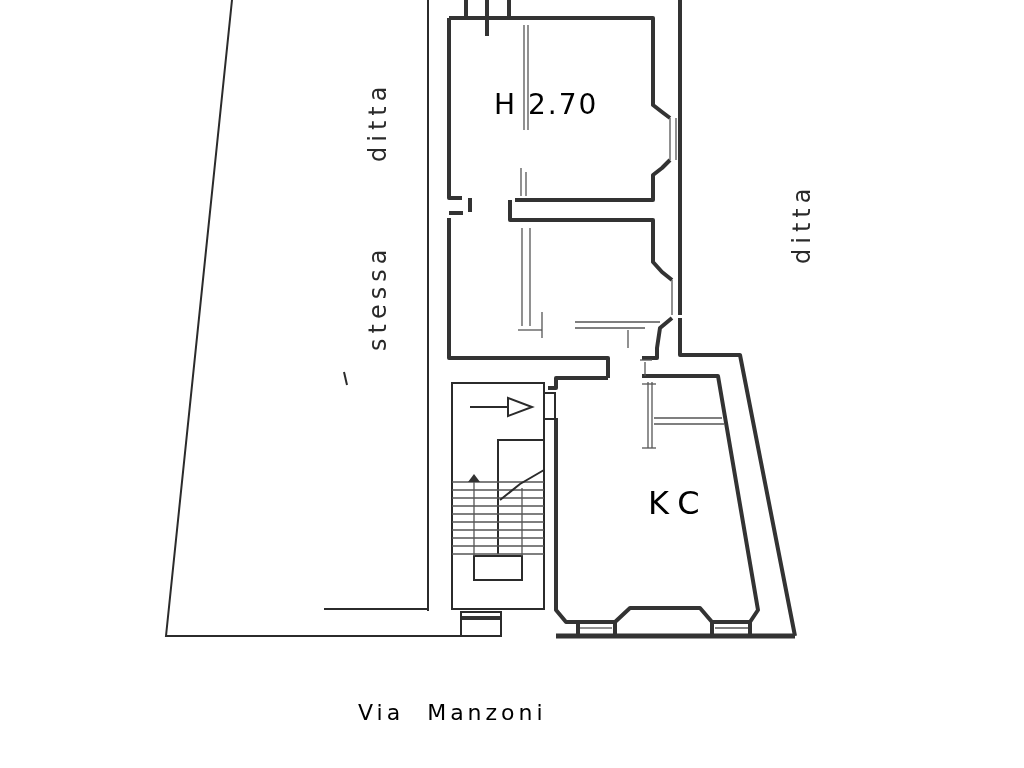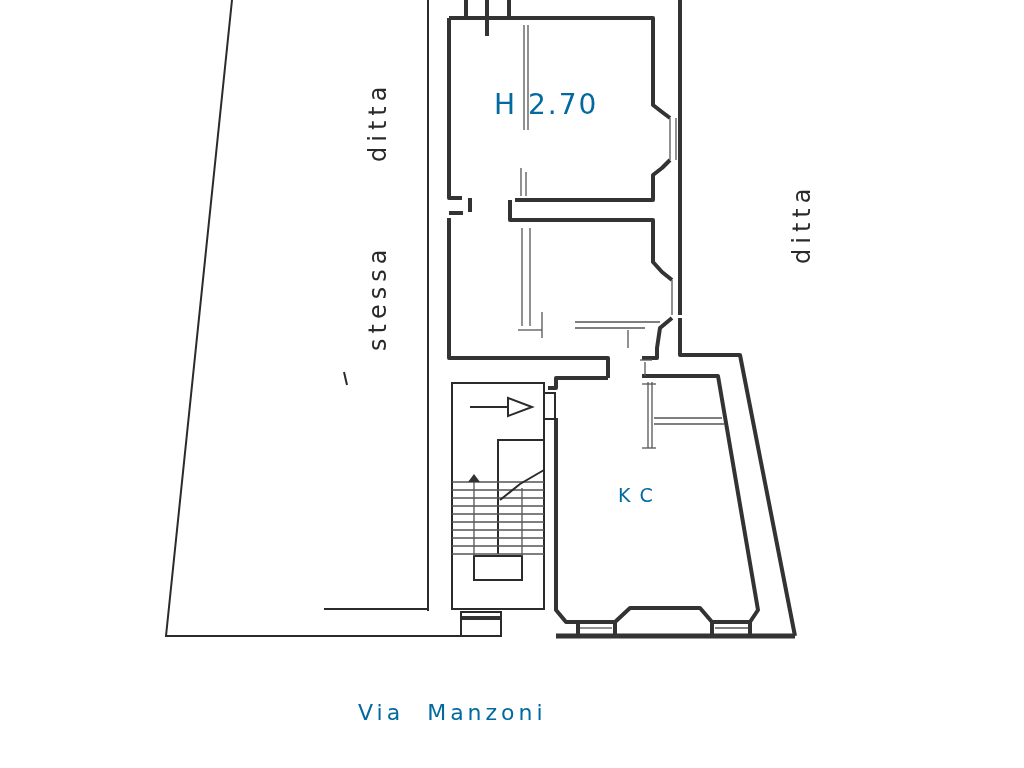--- a/index.html
+++ b/index.html
@@ -2,21 +2,21 @@
 <html><head>
   <meta charset="utf-8">
   <style>
     html, body { margin:0; padding:0; background:#ffffff; }
     body { width:1024px; height:768px; overflow:hidden; position:relative; font-family:"DejaVu Sans", sans-serif; }
     svg { position:absolute; left:0; top:0; }
     .thin { stroke:#2b2b2b; stroke-width:2; fill:none; }
     .wall { stroke:#333333; stroke-width:4; fill:none; stroke-linejoin:round; }
     .wall-thick { stroke:#333333; stroke-width:5; fill:none; stroke-linejoin:round; }
     .hair { stroke:#555555; stroke-width:1.3; fill:none; }
-    .label { position:absolute; color:#0369a1; white-space:nowrap; letter-spacing:3px; }
+    .label { position:absolute; color:#000000; white-space:nowrap; letter-spacing:3px; }
     .vlabel { position:absolute; color:#2a2a2a; white-space:nowrap; transform-origin:left top; transform:rotate(-90deg); letter-spacing:5px; font-size:24px; }
   </style>
 </head>
 <body>
 
 <svg width="1024" height="768" viewBox="0 0 1024 768">
 
   <g>
     <polyline class="thin" points="232,0 166,636 462,636"></polyline>
     <line class="thin" x1="428" y1="0" x2="428" y2="611"></line>
@@ -117,18 +117,18 @@
     <polygon points="468,482 474,474 480,482" fill="#333"></polygon>
   </g>
 
   <g>
     <line class="thin" x1="470" y1="407" x2="508" y2="407"></line>
     <polygon class="thin" points="508,398 532,407 508,416"></polygon>
   </g>
 </svg>
 
 <div class="label" style="left:494px; top:88px; font-size:28px; letter-spacing:2px;">H 2.70</div>
-<div class="label" style="left:618px; top:484px; font-size:19px; letter-spacing:10px;">KC</div>
+<div class="label" style="left:648px; top:484px; font-size:32px; letter-spacing:10px;">KC</div>
 <div class="label" style="left:358px; top:700px; font-size:22px; letter-spacing:4px; word-spacing:12px;">Via Manzoni</div>
 
 <div class="vlabel" style="left:364px; top:162px;">ditta</div>
 <div class="vlabel" style="left:364px; top:351px;">stessa</div>
 <div class="vlabel" style="left:788px; top:264px;">ditta</div>
 
 </body></html>

